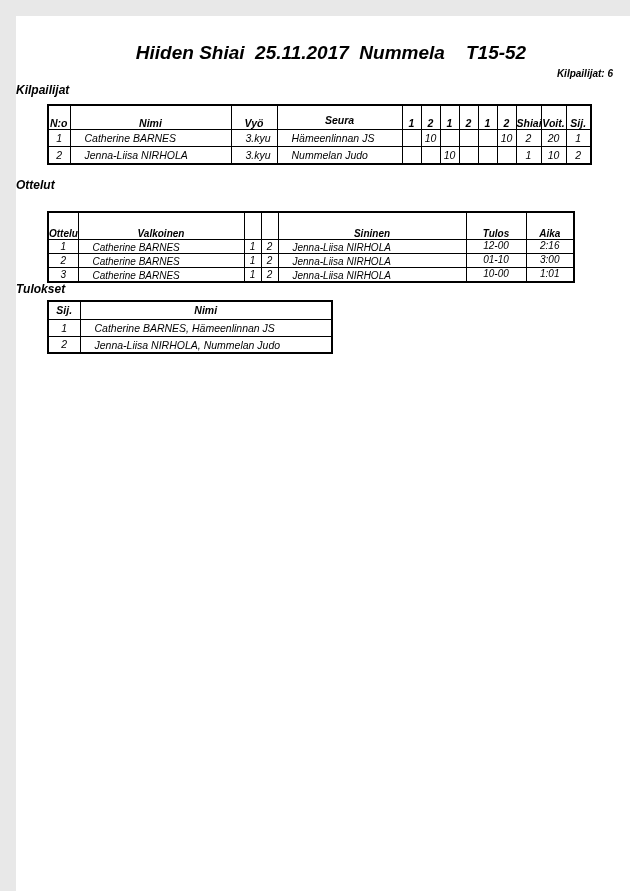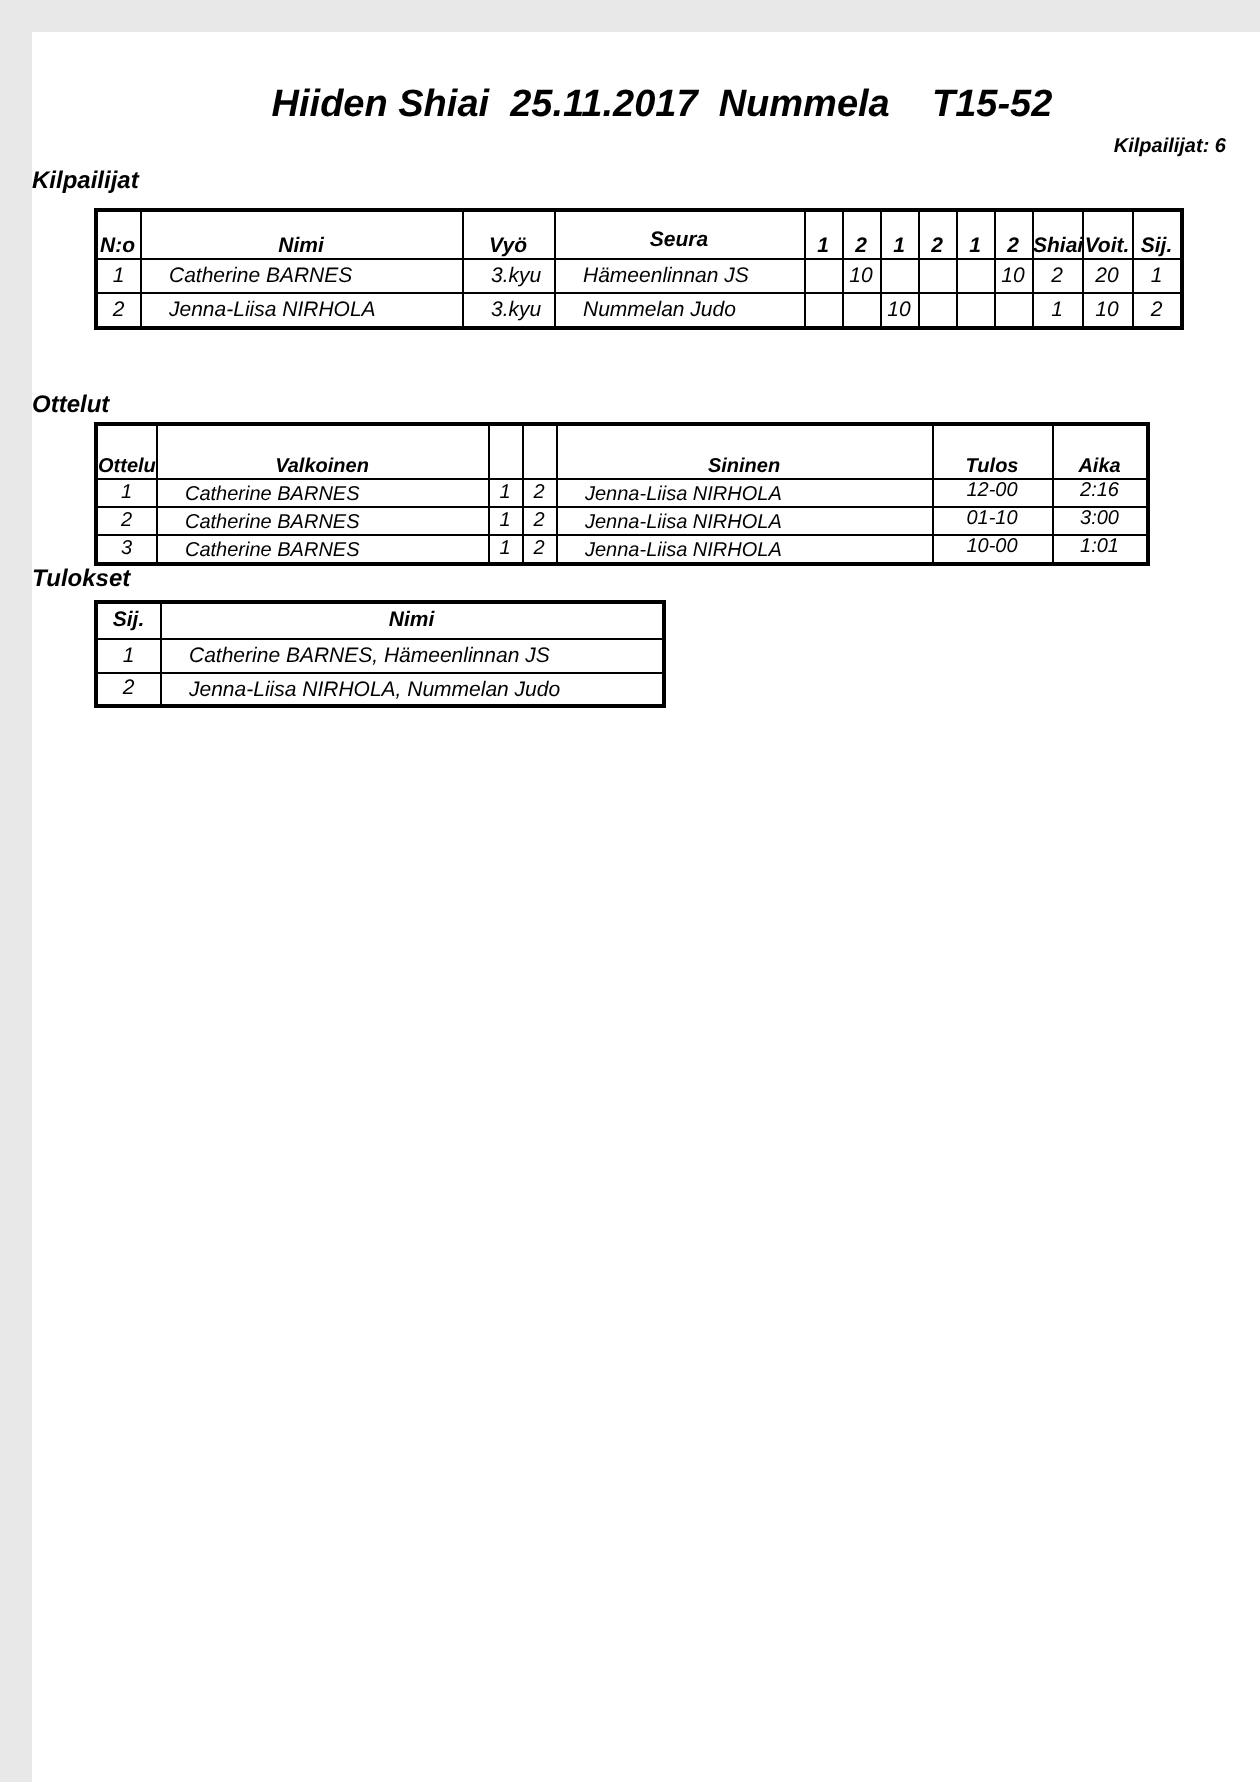--- a/index.html
+++ b/index.html
@@ -6,21 +6,21 @@
   html,body { background:#e8e8e8; }
   body { font-family:"Liberation Sans", sans-serif; color:#000; }
   .page { position:relative; width:630px; height:878px; background:#ffffff; margin:16px; overflow:hidden;font-style:italic; }
 
   .title { position:absolute; top:26px; left:0; width:630px; text-align:center;
            font-size:19px; font-weight:bold; white-space:pre; }
   .count { position:absolute; top:52px; right:33px; font-size:10px; font-weight:bold; }
 
   .h2 { position:absolute; font-size:12px; font-weight:bold; text-align:left; }
   #h-kilpailijat { top:67px; left:0; width:520px; }
-  #h-ottelut     { top:179px; left:0; width:590px; }
+  #h-ottelut     { top:162px; left:0; width:590px; }
   #h-tulokset    { top:266px; left:0; width:346px; }
 
   table { border-collapse:collapse; position:absolute; table-layout:fixed; background:#fff;
           border:2px solid #000; }
   th, td { border:1px solid #000; font-size:10.5px; overflow:hidden; white-space:nowrap; }
   th { font-weight:bold; text-align:center; vertical-align:top; padding-top:11px; }
   td { font-weight:normal; }
 
   .c { text-align:center; }
   .l { text-align:left; padding-left:14px; }

